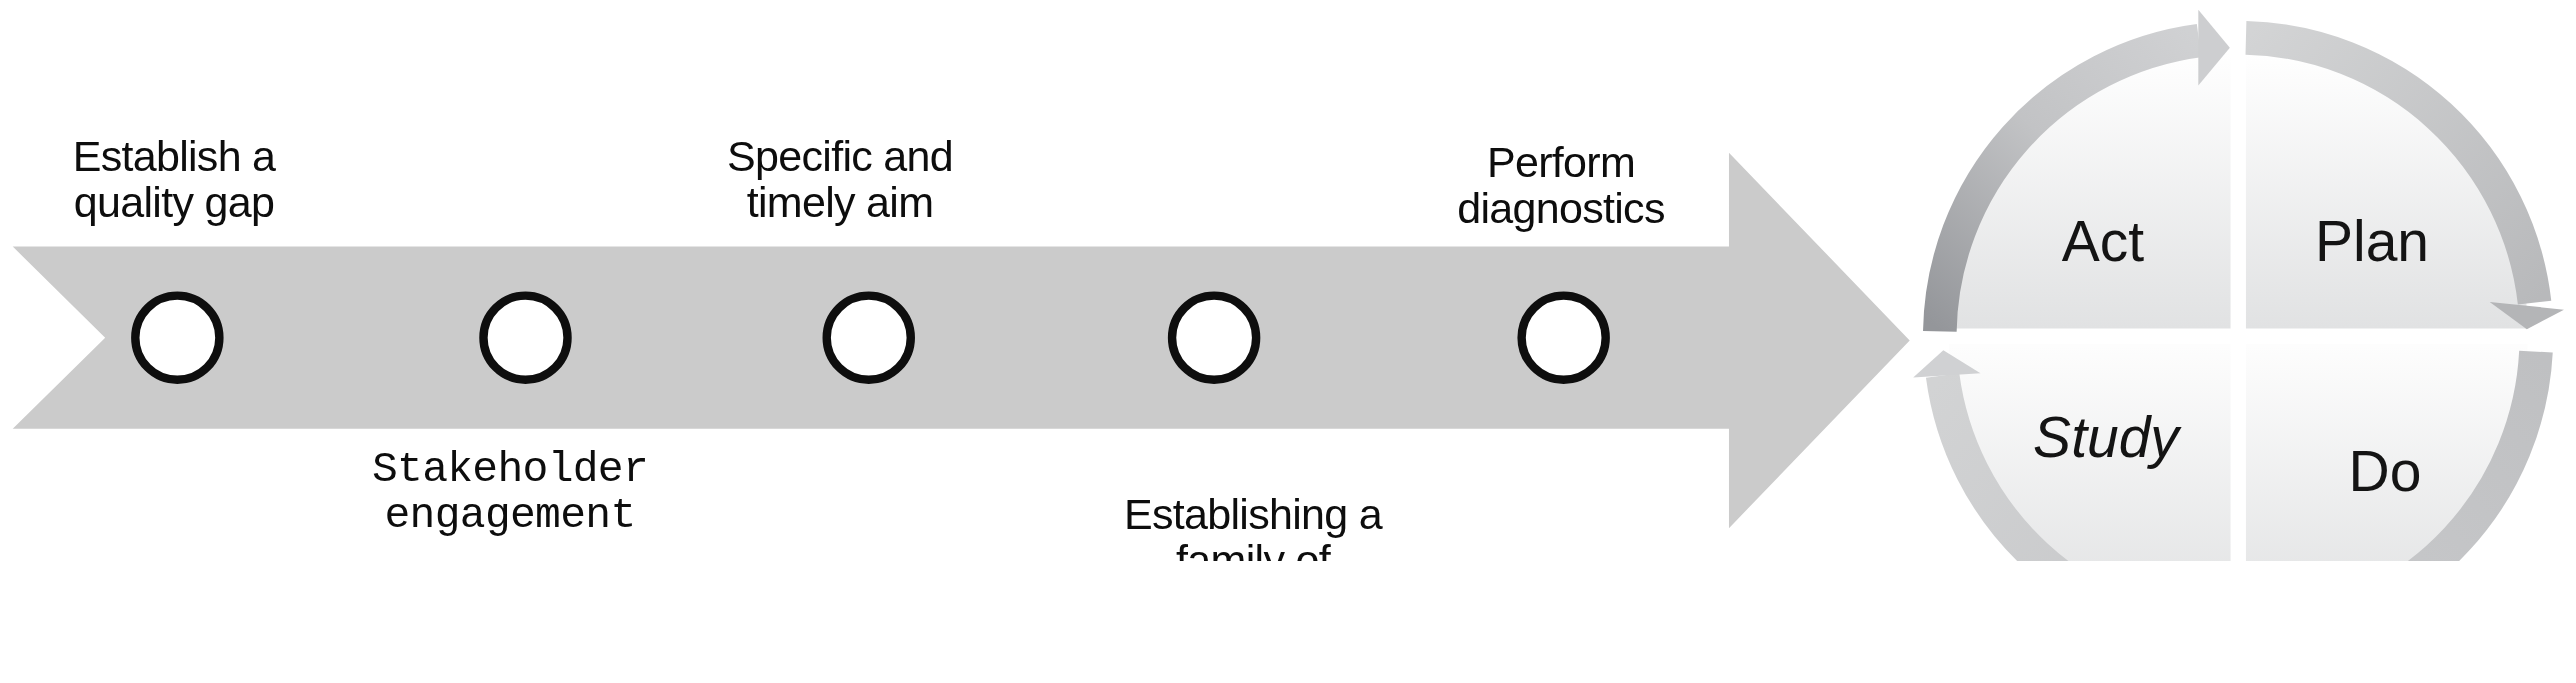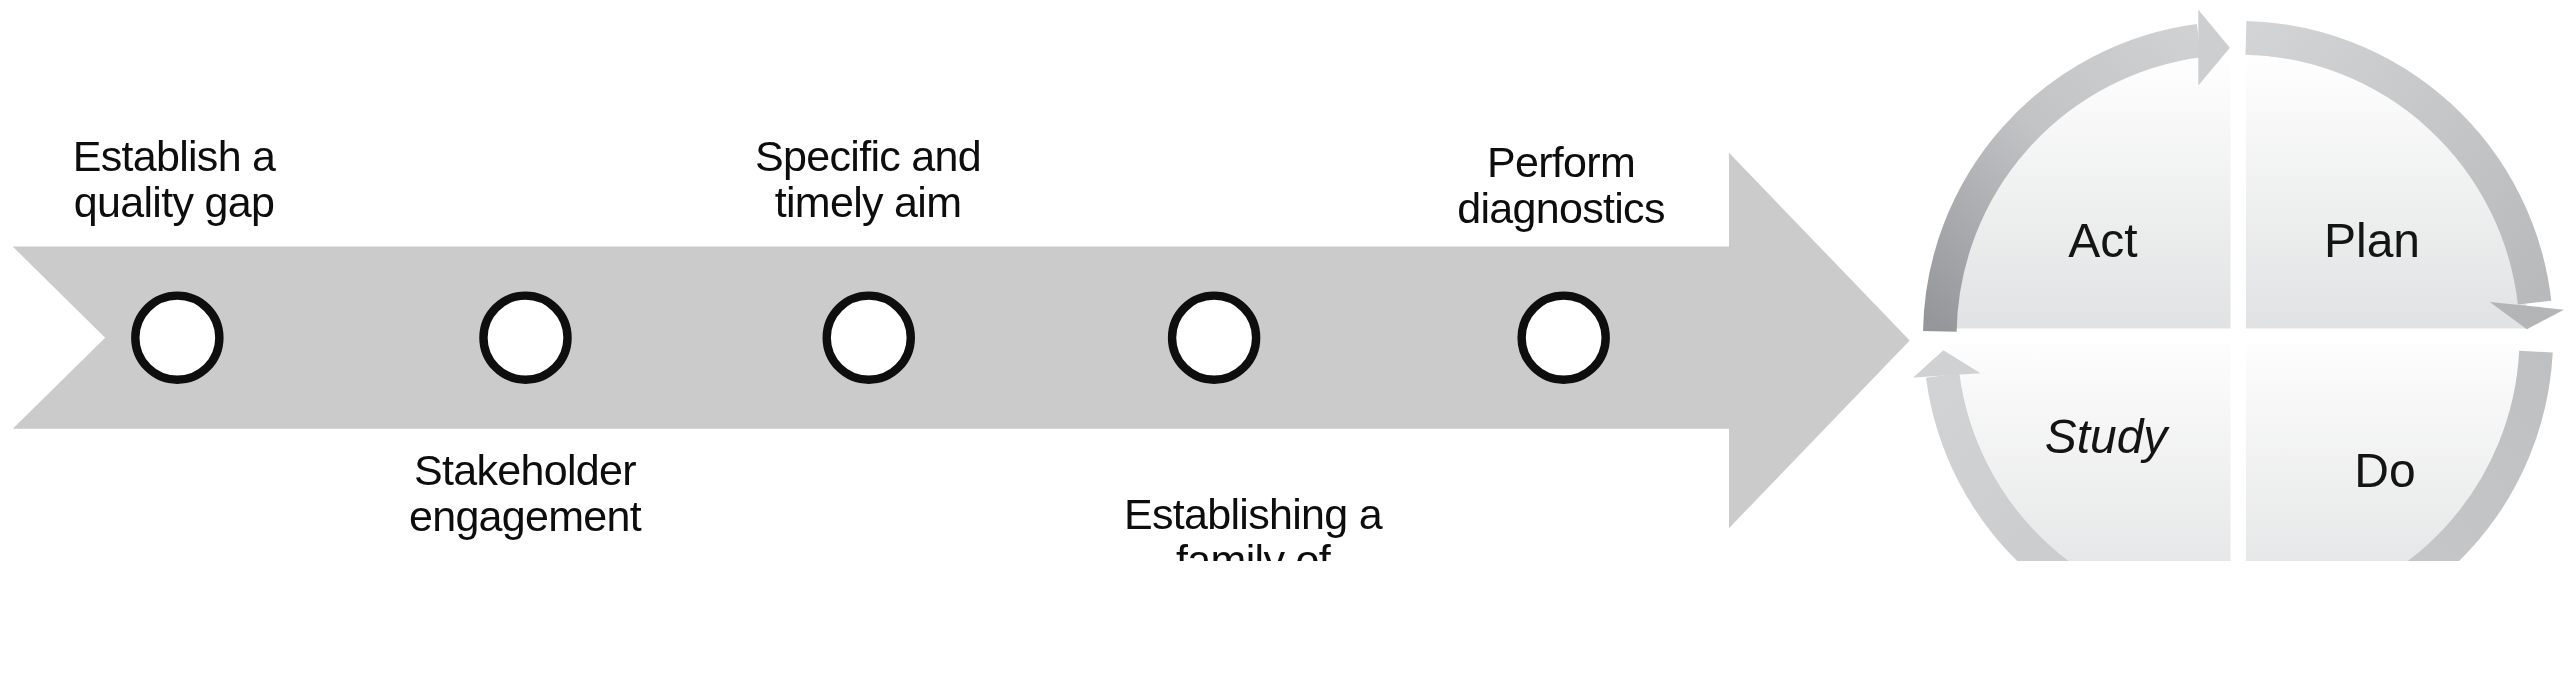--- a/index.html
+++ b/index.html
@@ -24,21 +24,21 @@
     font-size: 43px;
     line-height: 46px;
     letter-spacing: -0.7px;
     color: #0d0d0d;
     white-space: pre-line;
   }
   .cycle-label {
     position: absolute;
     transform: translateX(-50%);
     text-align: center;
-    font-size: 48px;
+    font-size: 57px;
     line-height: 78px;
     color: #141414;
     white-space: nowrap;
   }
 </style>
 </head>
 <body>
 
 <div class="stage">
 
@@ -90,23 +90,23 @@
     <path fill="none" stroke="url(#gStudy)" stroke-width="48" d="M 3176 906 A 426 426 0 0 1 2773 536"></path>
 
     <polygon fill="#cdced0" points="3138,14 3183,68 3138,122"></polygon>
     <polygon fill="#b4b5b7" points="3554,431 3660,442 3607,470"></polygon>
     <polygon fill="#bbbcbe" points="3251,850 3243,957 3205,908"></polygon>
     <polygon fill="#d0d1d3" points="2731,539 2827,533 2774,500"></polygon>
   </svg>
 
   <div class="flow-label" style="left:174px;  top:133px;">Establish a
 quality gap</div>
-  <div class="flow-label" style="left:525px;  top:447px;">Stakeholder
+  <div class="flow-label" style="left:510px;  top:447px;font-family:Liberation Mono, monospace;">Stakeholder
 engagement</div>
-  <div class="flow-label" style="left:868px; top:133px;">Specific and
+  <div class="flow-label" style="left:840px; top:133px;">Specific and
 timely aim</div>
   <div class="flow-label" style="left:1253px; top:455px;margin-top:36px;">Establishing a
 family of
 measures</div>
   <div class="flow-label" style="left:1561px; top:133px;margin-top:6px;">Perform
 diagnostics</div>
 
   <div class="cycle-label" style="left:2103px; top:202px;">Act</div>
   <div class="cycle-label" style="left:2372px; top:202px;">Plan</div>
   <div class="cycle-label" style="left:2106px; top:398px;font-style:italic;">Study</div>

